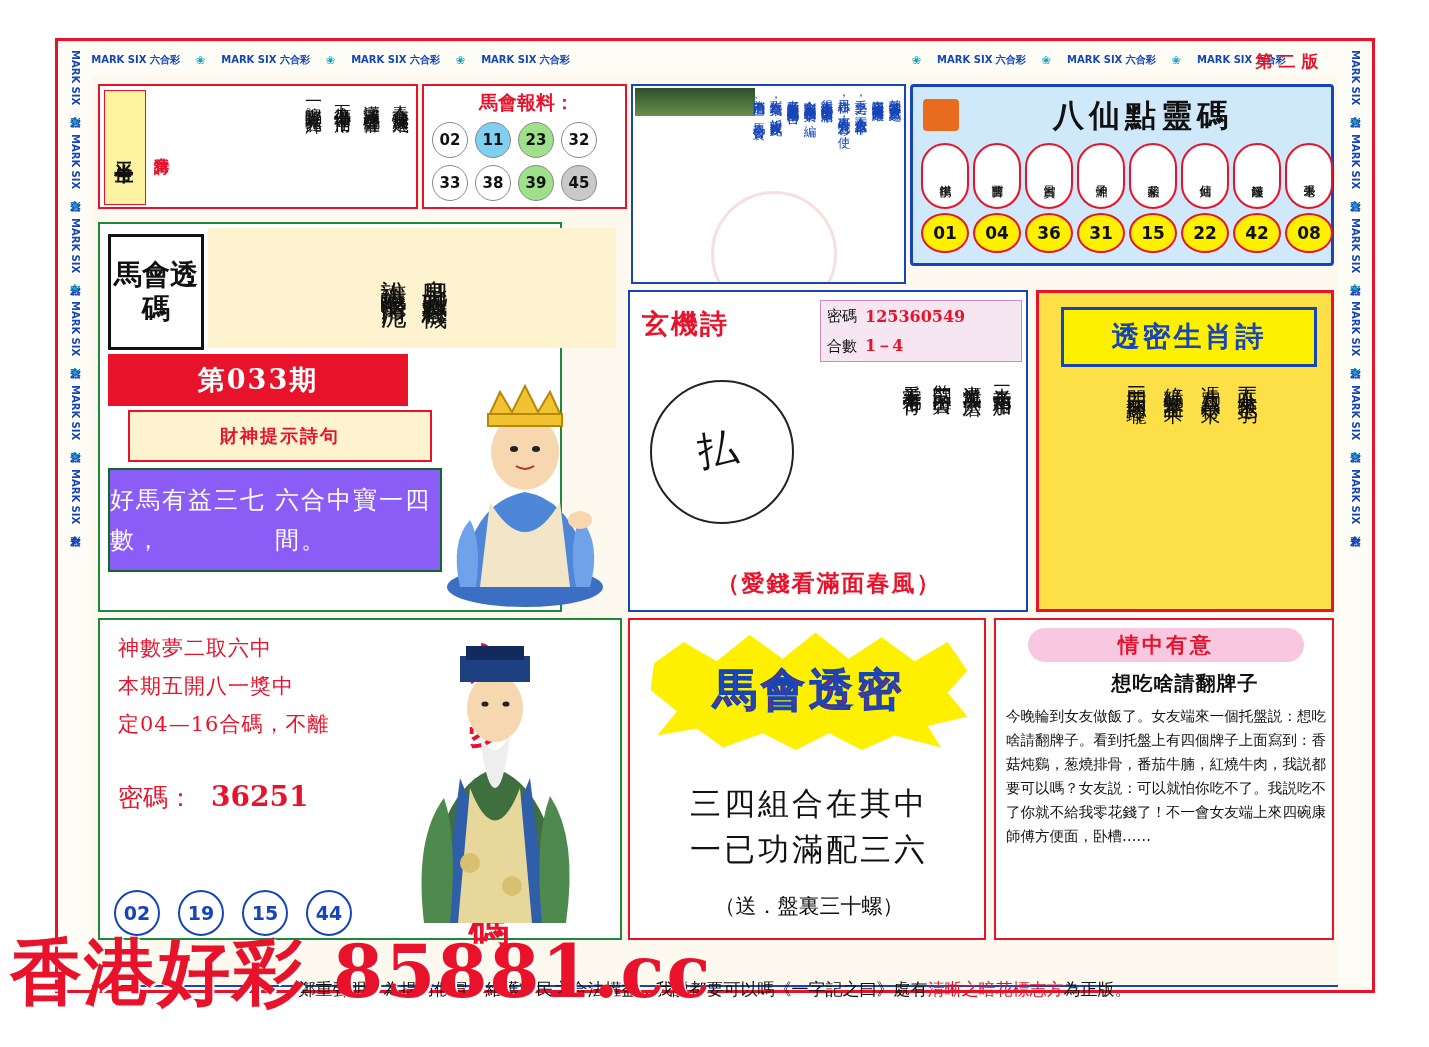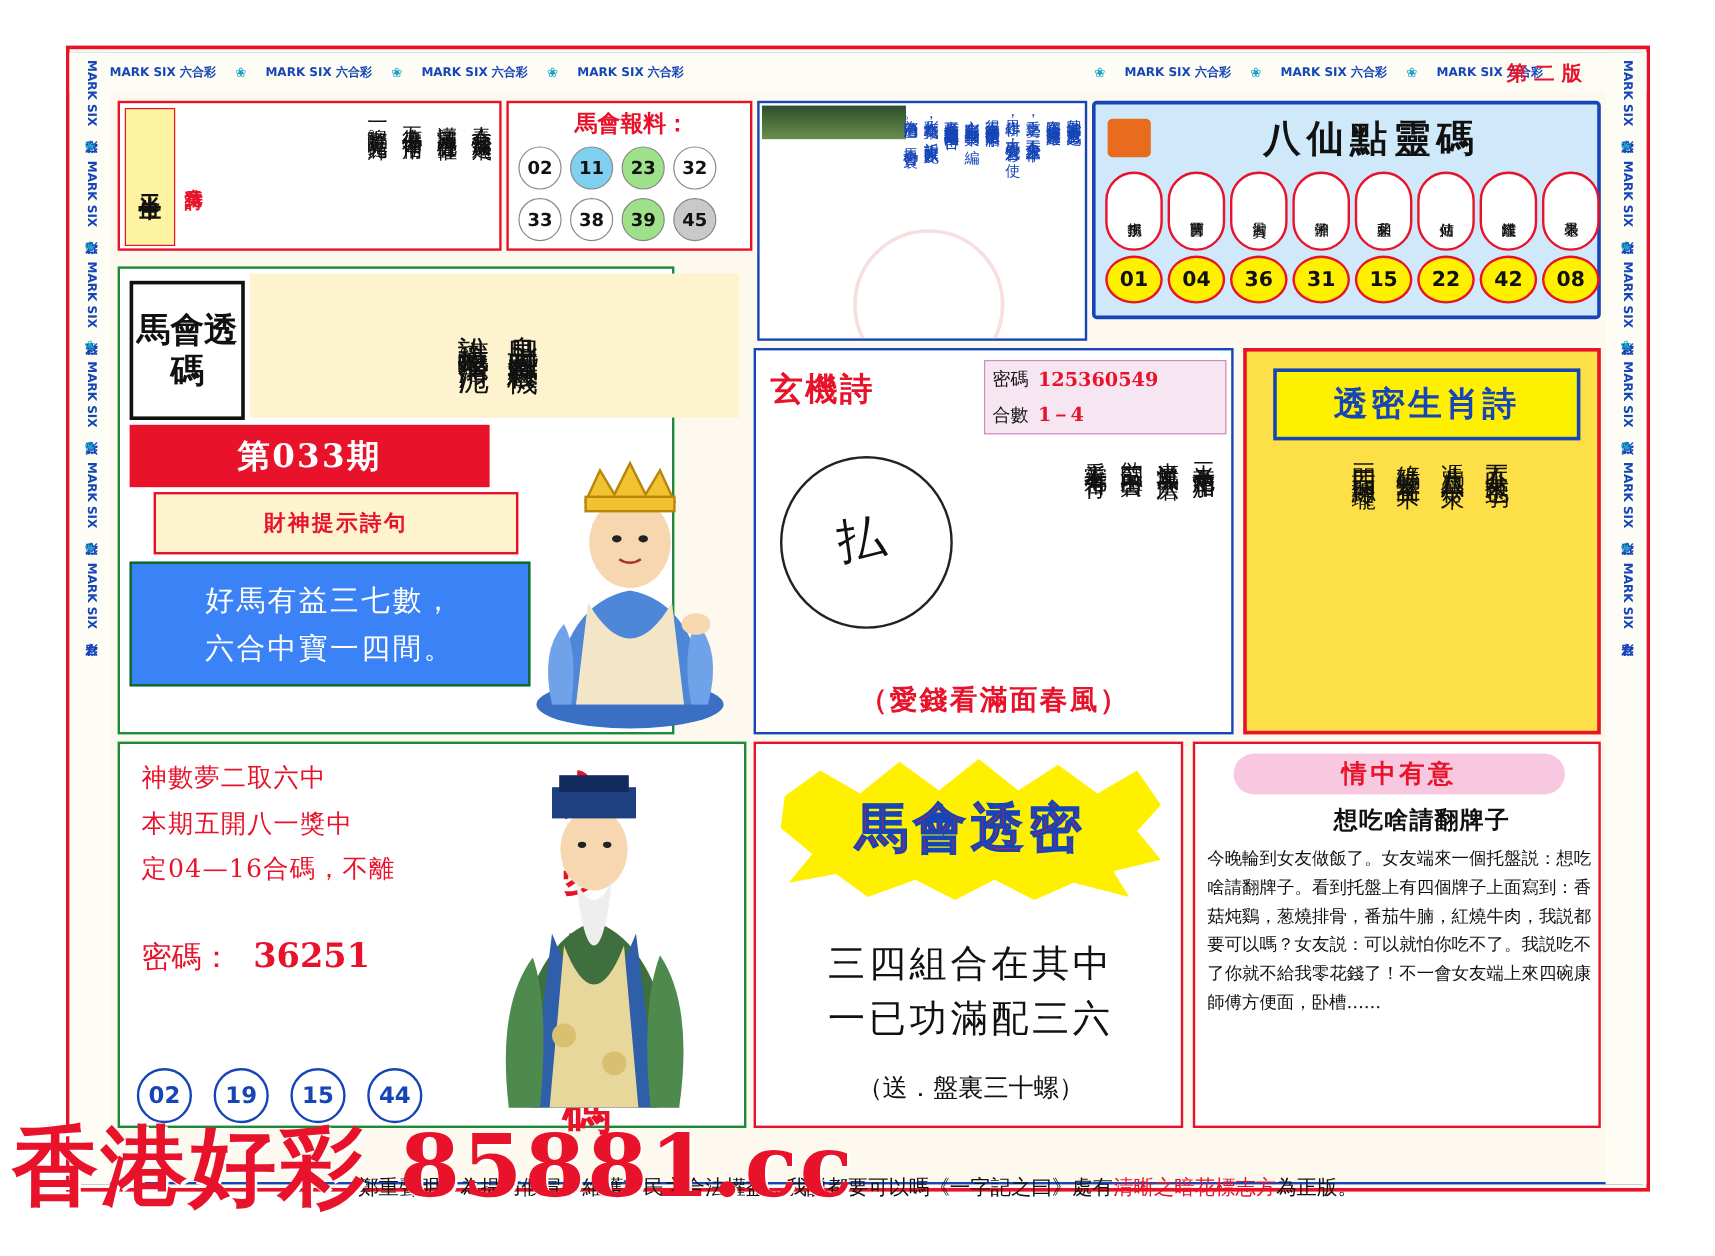--- a/index.html
+++ b/index.html
@@ -127,22 +127,22 @@
     position:absolute;left:8px;top:130px;width:300px;height:52px;background:#e8132b;
     display:flex;align-items:center;justify-content:center;color:#fff;font-size:27px;font-weight:bold;
     font-family:"DejaVu Serif",serif;letter-spacing:2px;
   }
   .god-hint{
     position:absolute;left:8px;top:186px;width:300px;height:48px;background:#fdf3cf;border:2px solid #e8132b;
     display:flex;align-items:center;justify-content:center;font-size:18px;font-weight:bold;color:#e8132b;
     font-family:"DejaVu Serif",serif;letter-spacing:2px;margin-left:20px;
   }
   .green-box{
-    position:absolute;left:8px;top:244px;width:330px;height:100px;background:#3b82f6;border:2px solid #0d6b30;
-    display:flex;flex-direction:column;align-items:center;justify-content:center;color:#fff;
+    position:absolute;left:8px;top:244px;width:330px;height:100px;background:#8b5cf6;border:2px solid #0d6b30;
+    display:flex;align-items:center;justify-content:center;color:#fff;
     font-family:"DejaVu Serif",serif;font-size:24px;line-height:40px;letter-spacing:2px;
   }
   .god-figure{position:absolute;left:330px;top:128px;width:190px;height:258px;}
 
   
   .p-xuan{left:628px;top:290px;width:400px;height:322px;border:2px solid #1645b8;background:#fff;}
   .xuan-title{position:absolute;left:12px;top:14px;font-size:27px;font-weight:bold;color:#e8132b;font-family:"DejaVu Serif",serif;letter-spacing:2px;}
   .code-box{position:absolute;left:190px;top:8px;width:200px;height:60px;background:#f6e6f2;border:1px solid #d28ac0;}
   .code-row{display:flex;align-items:center;height:30px;padding-left:6px;font-size:15px;color:#111;font-family:"DejaVu Serif",serif;}
   .code-row b{color:#e8132b;font-weight:bold;margin-left:8px;font-size:16px;}

